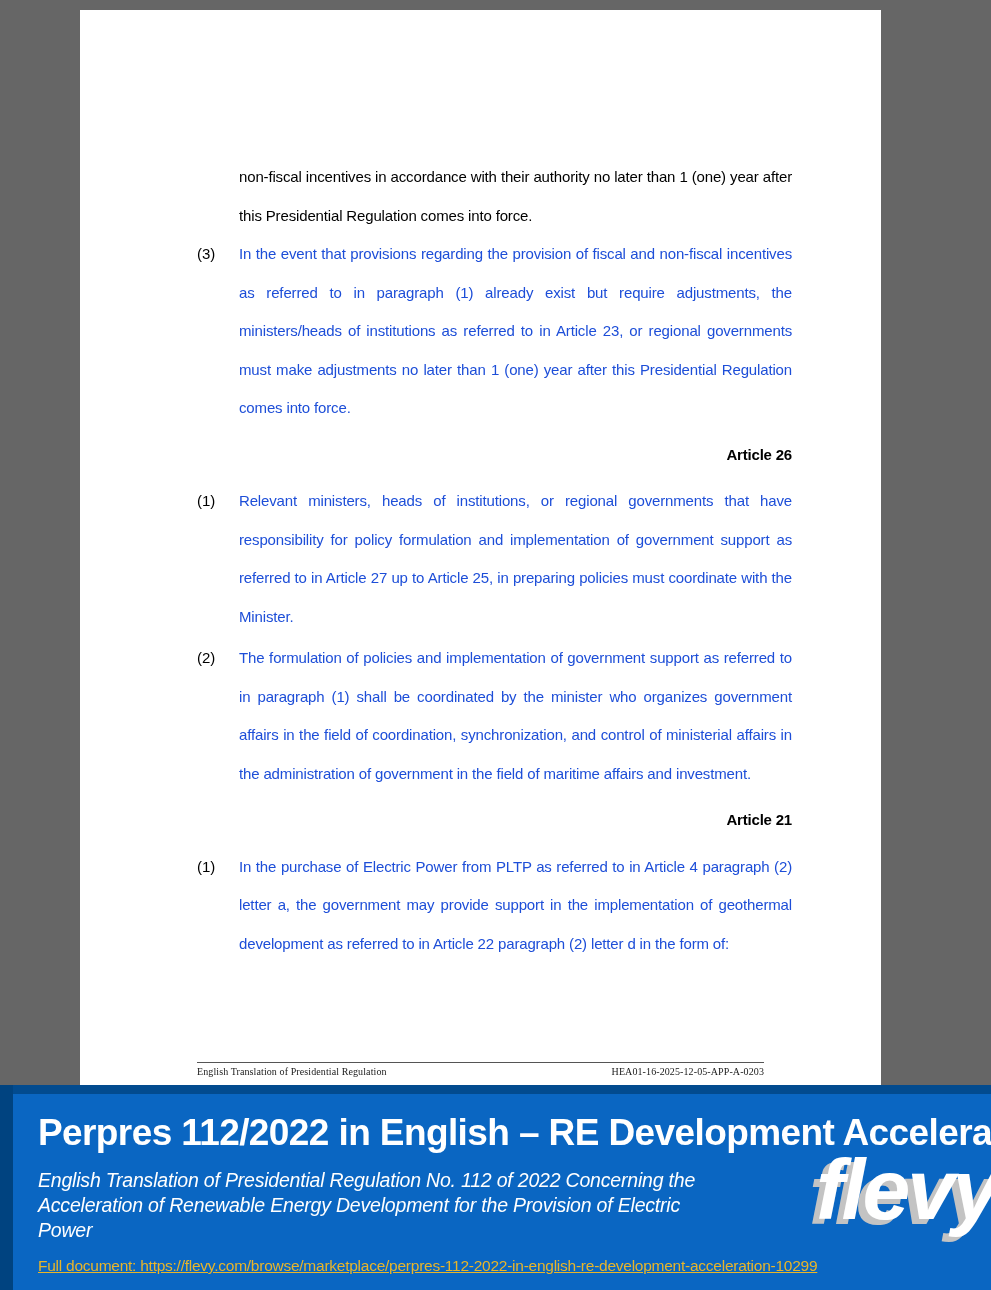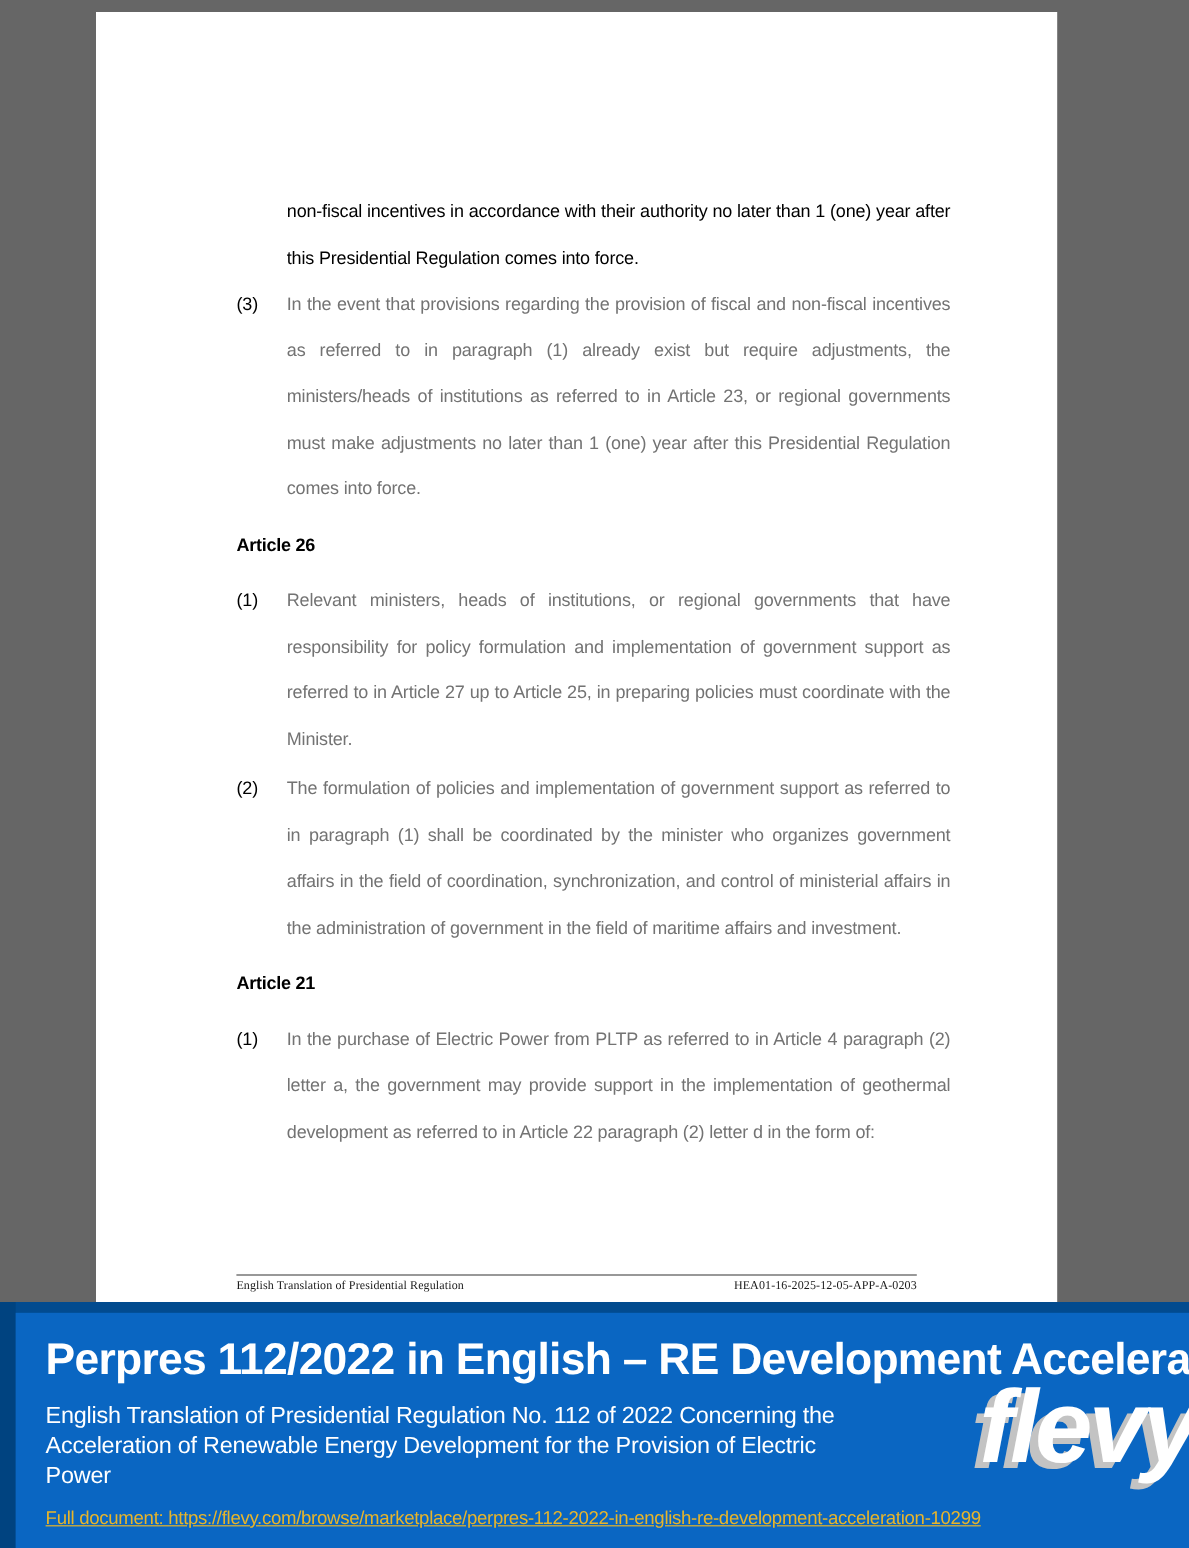--- a/index.html
+++ b/index.html
@@ -43,36 +43,36 @@
     flex: 0 0 42px;
     font-size: 15px;
     line-height: 38.5px;
     color: #000;
     letter-spacing: -0.1px;
   }
   .para-text {
     flex: 1 1 auto;
     font-size: 15px;
     line-height: 38.5px;
-    color: #737373;
+    color: #1d4ed8;
     text-align: justify;
     text-justify: inter-word;
     letter-spacing: -0.15px;
   }
   .cont-text {
     font-size: 15px;
     line-height: 38.5px;
     color: #000;
     text-align: justify;
     letter-spacing: -0.15px;
     margin-left: 42px;
     width: 553px;
   }
   .article-heading {
-    text-align: left;
+    text-align: right;
     font-size: 15px;
     font-weight: bold;
     color: #000;
     line-height: 38.5px;
     margin: 8px 0 8px 0;
     letter-spacing: -0.2px;
   }
 
   
   #doc-footer {
@@ -141,20 +141,21 @@
   }
   #banner-subtitle {
     position: absolute;
     left: 0;
     top: 74px;
     width: 690px;
     font-size: 19.5px;
     color: #ffffff;
     line-height: 25px;
     letter-spacing: -0.2px;
+    font-style: italic;
   }
   #banner-url {
     position: absolute;
     left: 0;
     top: 163px;
     white-space: nowrap;
     font-size: 15.5px;
     color: #e8b52a;
     letter-spacing: -0.25px;
     text-decoration: underline;

